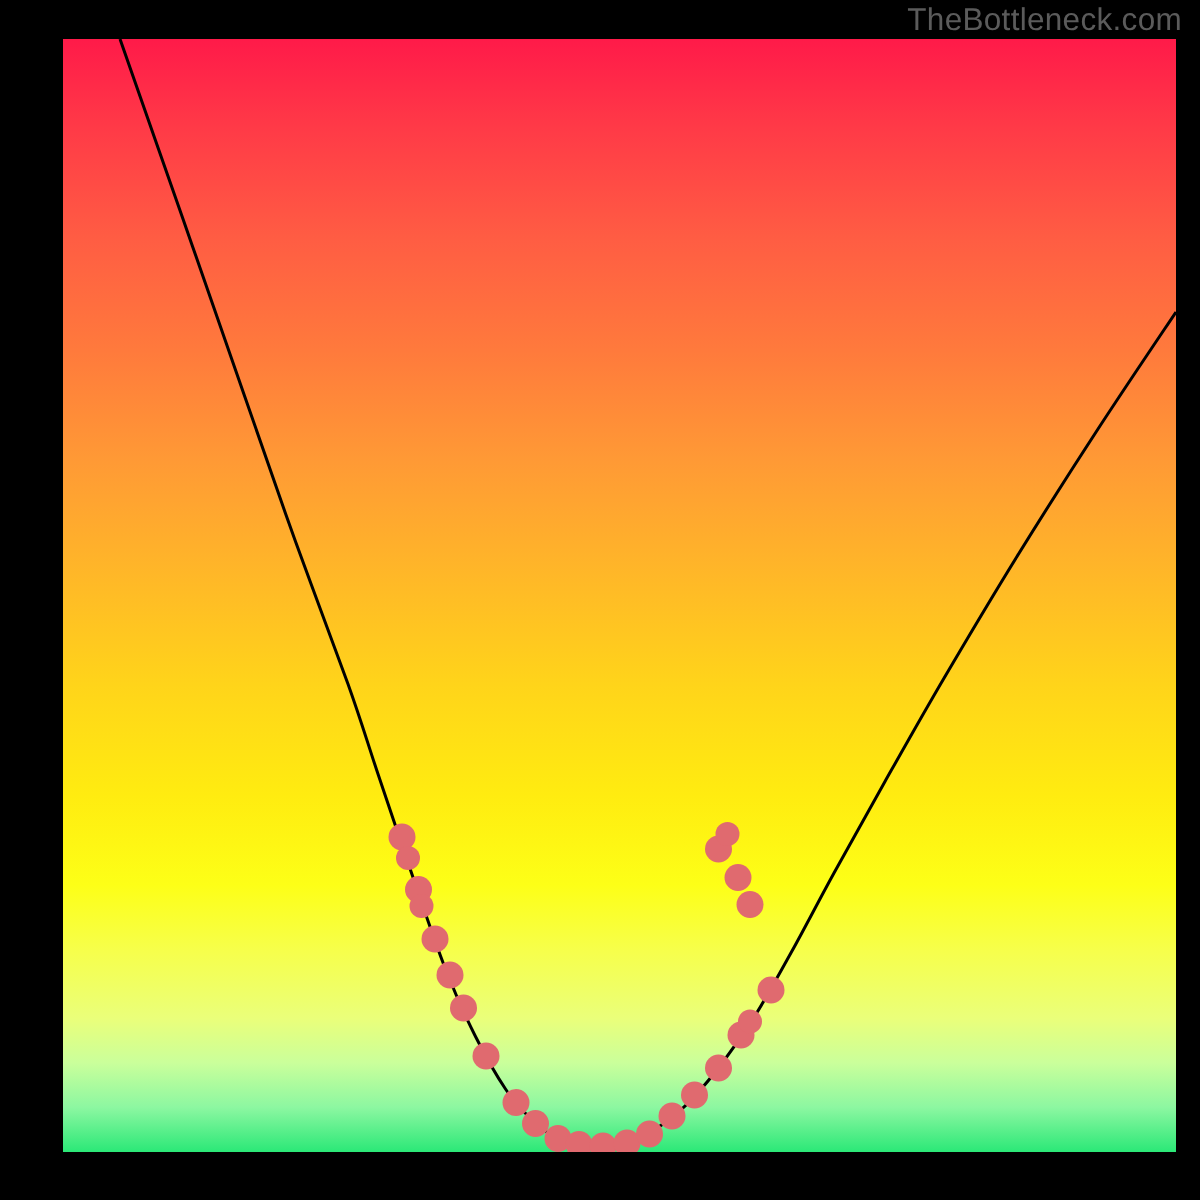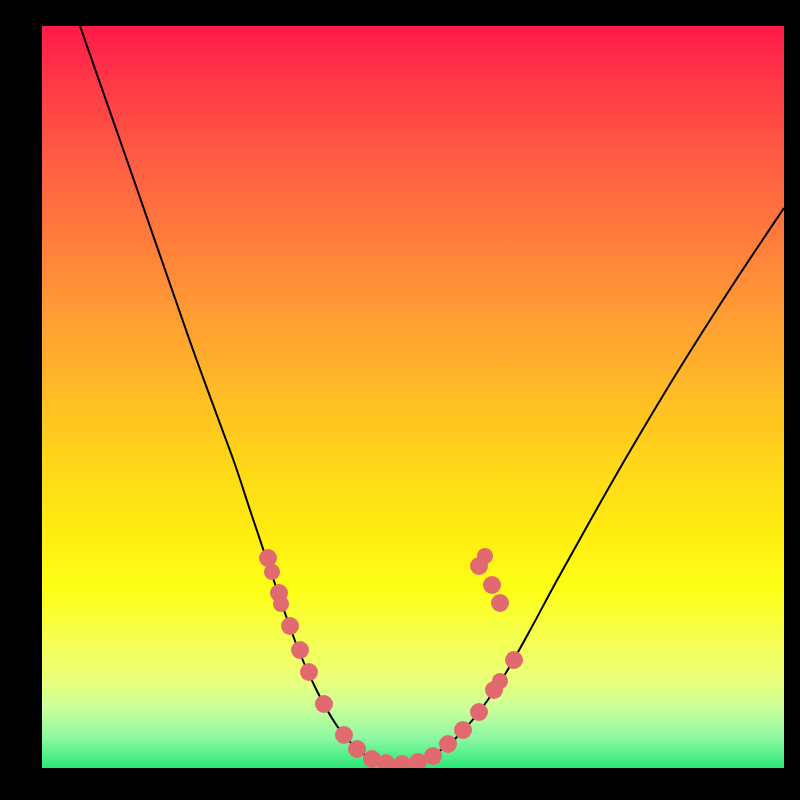--- a/index.html
+++ b/index.html
@@ -64,20 +64,21 @@
   }
   .dot {
     fill: #e06a6f;
     stroke: none;
   }
 </style>
 </head>
 <body>
 
 <div class="stage">
+  <div class="attribution">TheBottleneck.com</div>
 
   <div class="plot-area">
     <svg class="overlay" viewBox="0 0 742 742">
       <path id="curve-path" class="curve" d="M 38 0 C 45.0 20.0 66.3 80.8 80 120 C 93.7 159.2 107.5 199.2 120 235 C 132.5 270.8 143.3 302.5 155 335 C 166.7 367.5 180.8 404.2 190 430 C 199.2 455.8 203.0 469.2 210 490 C 217.0 510.8 224.5 533.3 232 555 C 239.5 576.7 247.8 601.7 255 620 C 262.2 638.3 268.3 651.7 275 665 C 281.7 678.3 288.8 690.8 295 700 C 301.2 709.2 306.5 714.7 312 720 C 317.5 725.3 322.3 729.2 328 732 C 333.7 734.8 339.8 736.2 346 737 C 352.2 737.8 358.7 737.8 365 737 C 371.3 736.2 377.8 734.5 384 732 C 390.2 729.5 396.0 726.3 402 722 C 408.0 717.7 413.7 712.7 420 706 C 426.3 699.3 433.0 691.3 440 682 C 447.0 672.7 454.3 662.3 462 650 C 469.7 637.7 477.3 623.7 486 608 C 494.7 592.3 503.7 574.8 514 556 C 524.3 537.2 535.7 516.8 548 495 C 560.3 473.2 573.3 450.0 588 425 C 602.7 400.0 619.0 372.5 636 345 C 653.0 317.5 672.3 287.2 690 260 C 707.7 232.8 733.3 195.0 742 182 "></path>
       <g id="markers-group">
           <circle cx="226" cy="532" r="9" class="dot"></circle>
           <circle cx="230" cy="546" r="8" class="dot"></circle>
           <circle cx="237" cy="567" r="9" class="dot"></circle>
           <circle cx="239" cy="578" r="8" class="dot"></circle>
           <circle cx="248" cy="600" r="9" class="dot"></circle>

